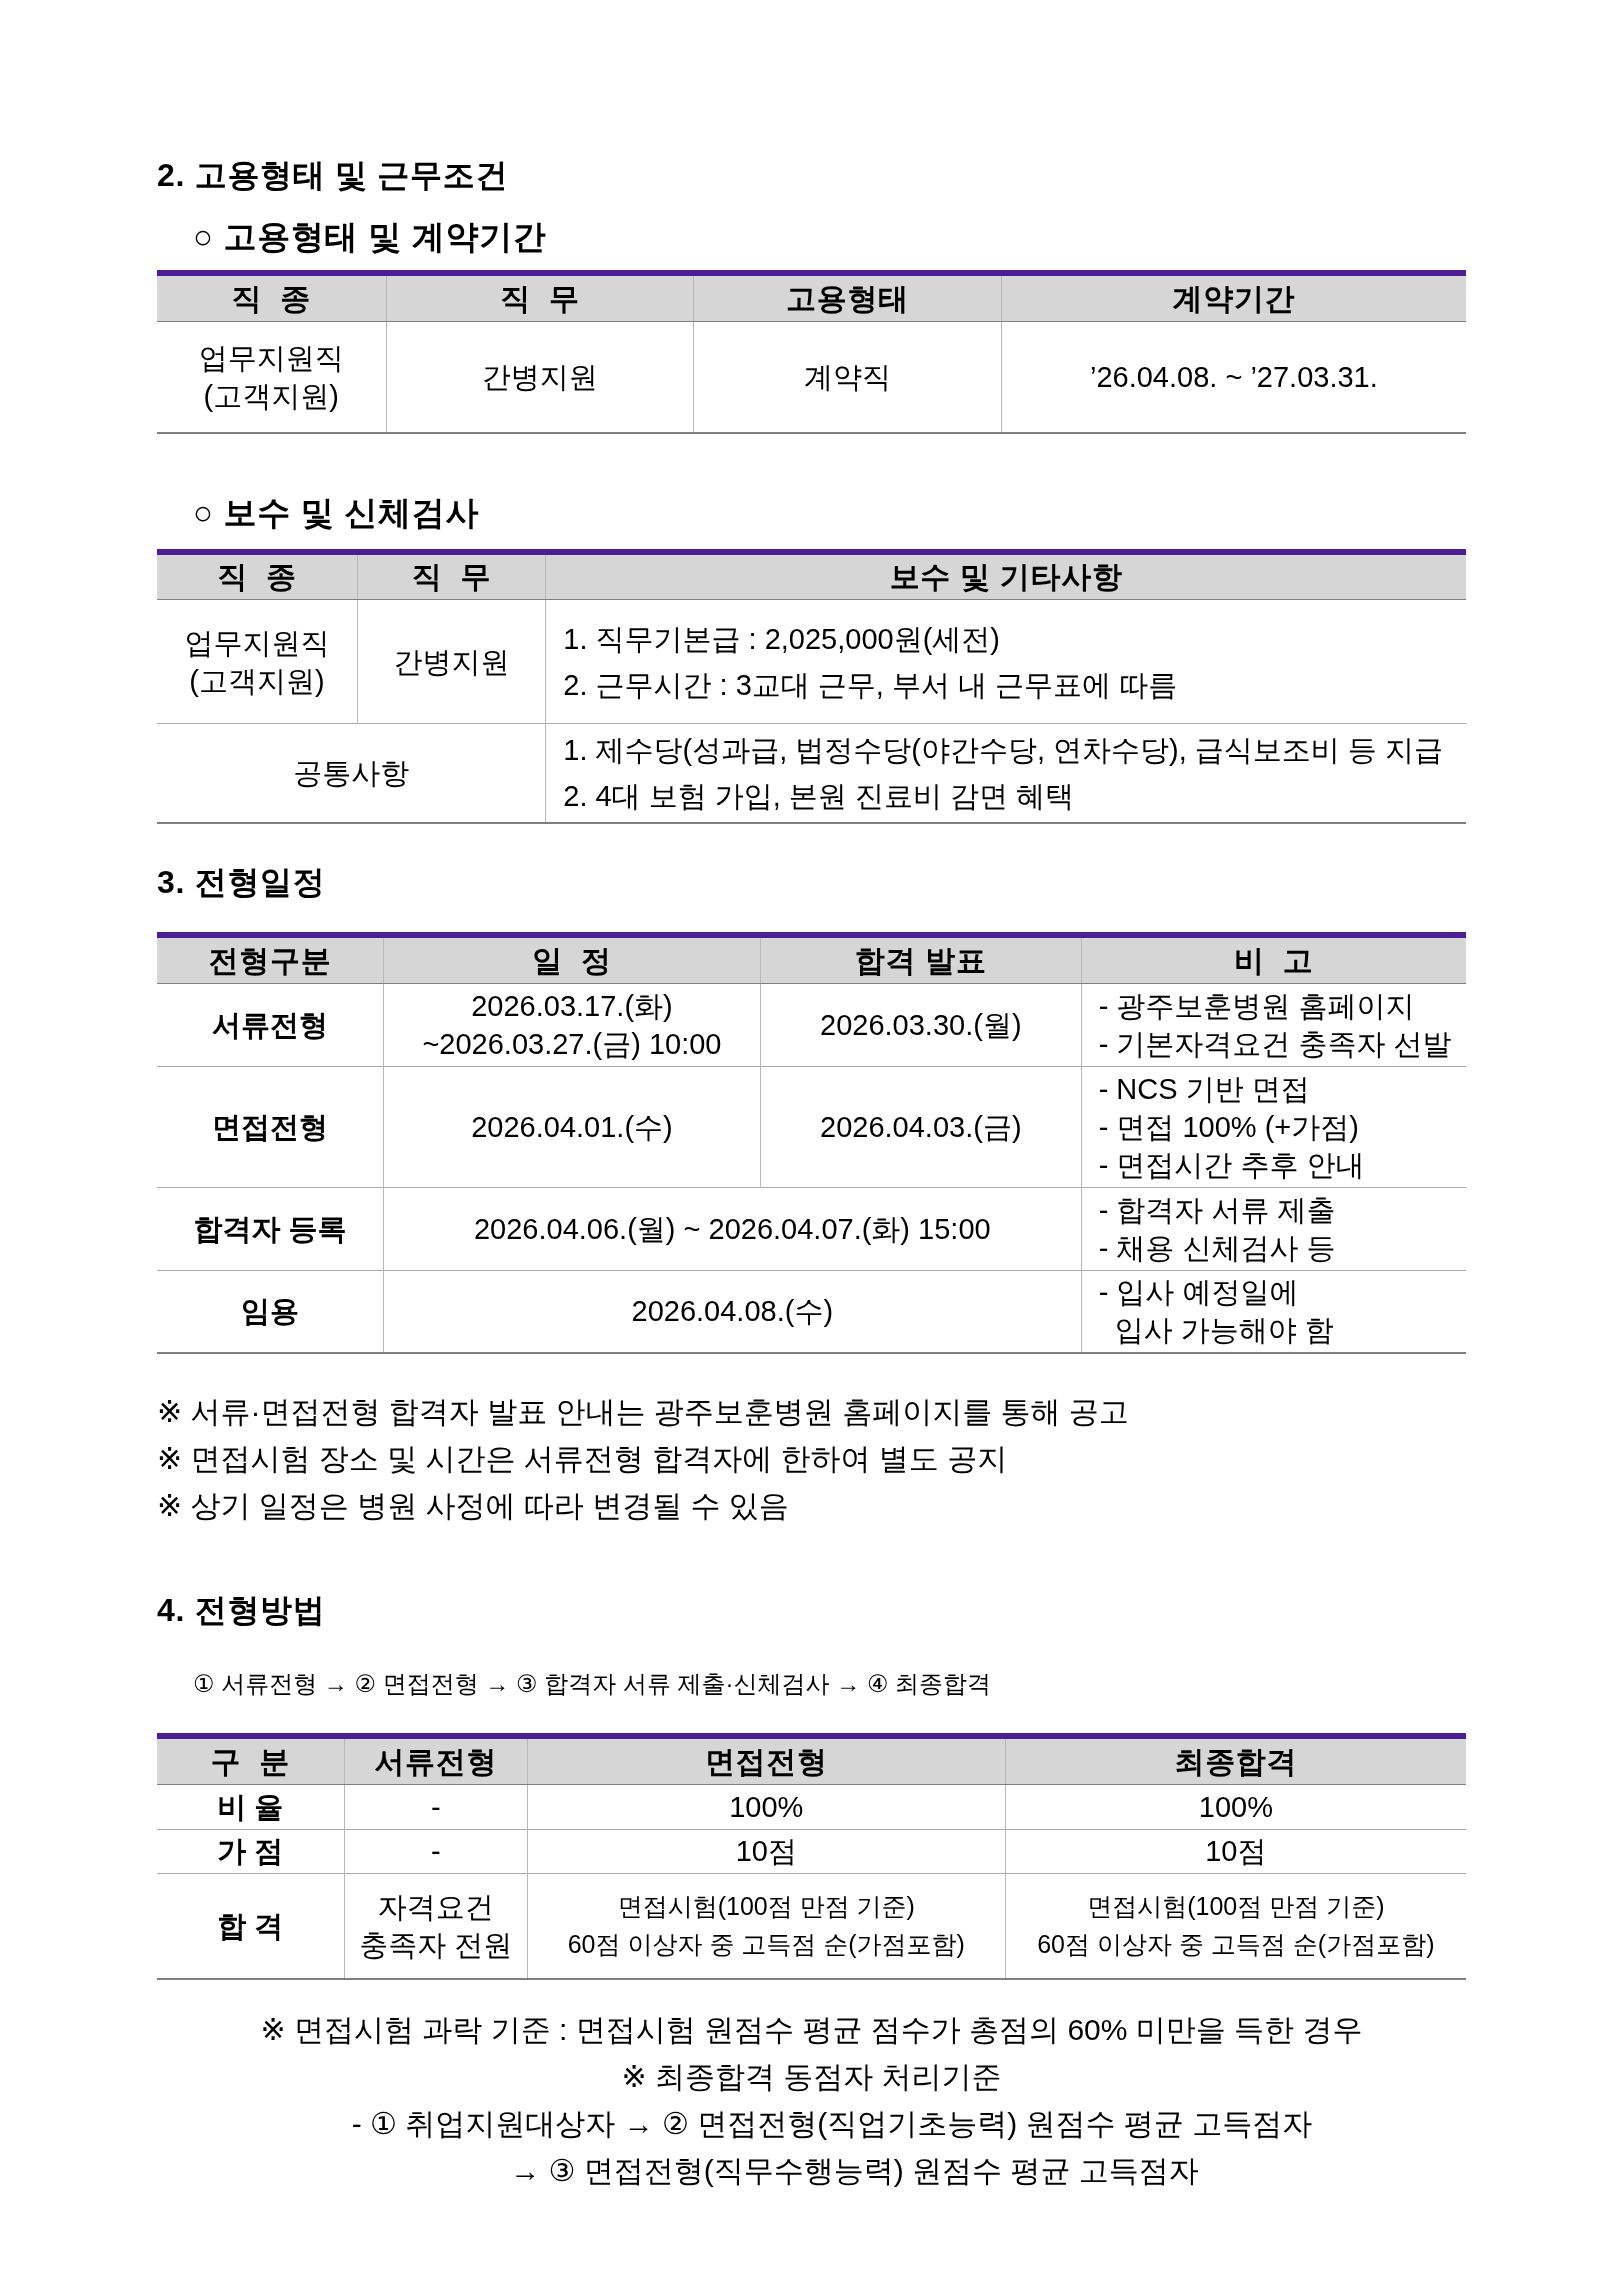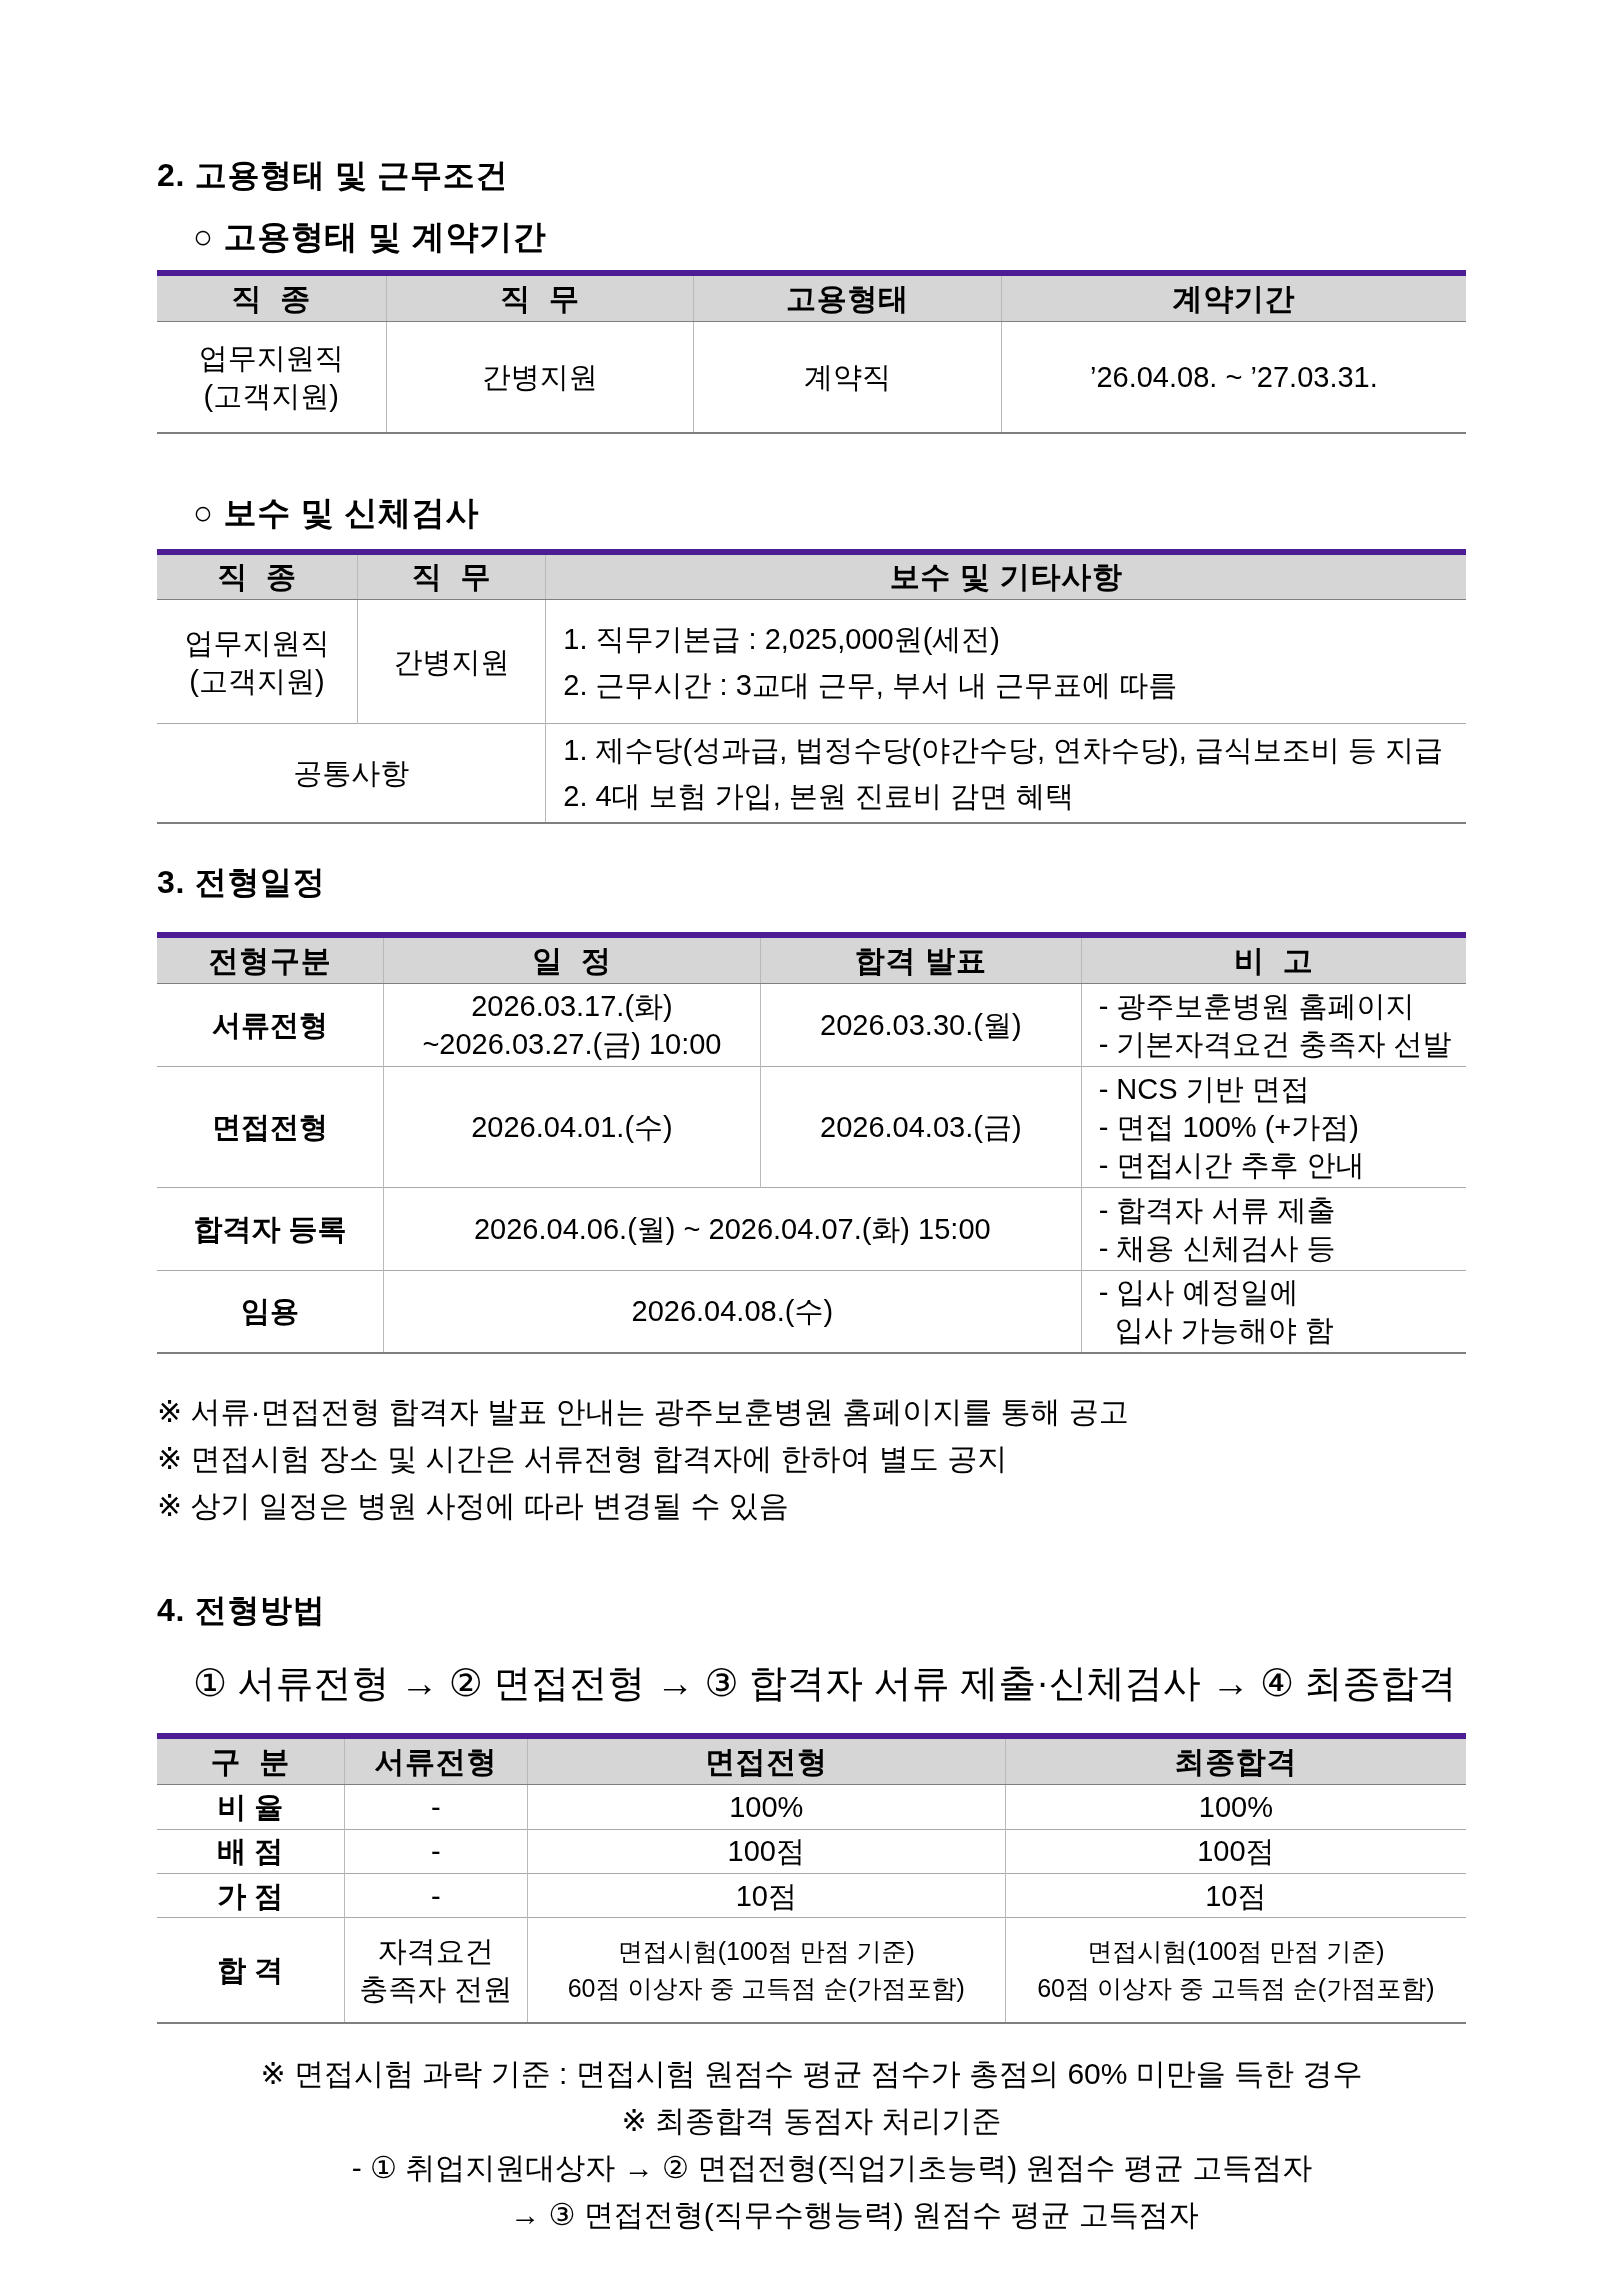--- a/index.html
+++ b/index.html
@@ -4,21 +4,21 @@
 <style>
   html,body{margin:0;padding:0;background:#ffffff;}
   body{
     width:1623px;height:2295px;box-sizing:border-box;
     padding:154px 157px 0 157px;
     font-family:"Liberation Sans","DejaVu Sans",sans-serif;
     color:#000;
   }
   .h-title{font-size:32px;font-weight:800;line-height:42px;letter-spacing:0.7px;}
   .bullet-line{font-size:33px;font-weight:700;line-height:38px;padding-left:36px;letter-spacing:0.7px;}
-  .flow-line{font-size:38px;font-weight:400;line-height:39px;padding-left:36px;}
+  .flow-line{font-size:24px;font-weight:400;line-height:39px;padding-left:36px;}
   .note-line{font-size:30px;line-height:47px;}
   .indent-1{padding-left:41px;}
   .indent-2{padding-left:86px;}
 
   table.doc-table{
     border-collapse:collapse;width:100%;table-layout:fixed;
     border-top:6px solid #4c1d95;border-bottom:2px solid #7f7f7f;
   }
   table.doc-table th,table.doc-table td{
     border-top:1.3px solid #a9a9a9;
@@ -180,26 +180,20 @@
     <th>면접전형</th>
     <th>최종합격</th>
   </tr>
   <tr style="height:36px">
     <td class="bold">비 율</td>
     <td>-</td>
     <td>100%</td>
     <td>100%</td>
   </tr>
   <tr style="height:36px">
-    <td class="bold">배 점</td>
-    <td>-</td>
-    <td>100점</td>
-    <td>100점</td>
-  </tr>
-  <tr style="height:36px">
     <td class="bold">가 점</td>
     <td>-</td>
     <td>10점</td>
     <td>10점</td>
   </tr>
   <tr style="height:105px">
     <td class="bold">합 격</td>
     <td class="ml">자격요건
 충족자 전원</td>
     <td class="ml small-cell">면접시험(100점 만점 기준)

